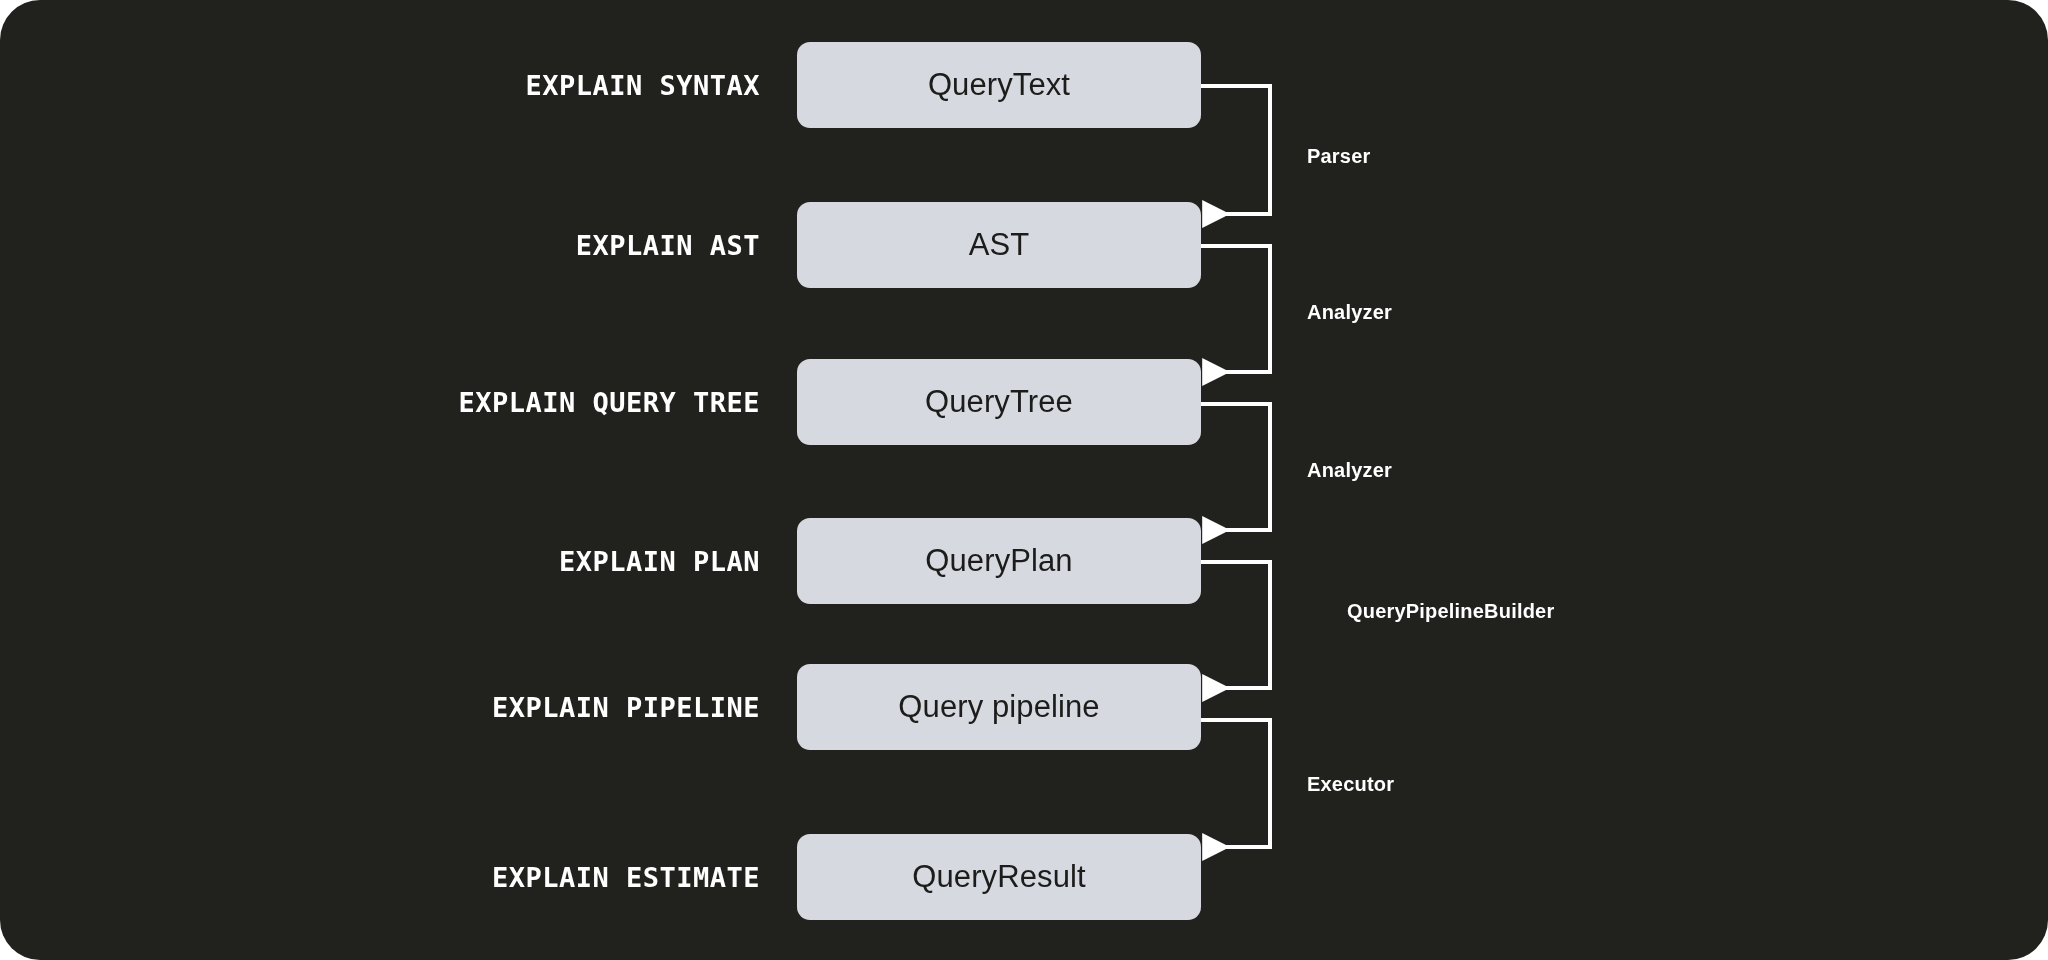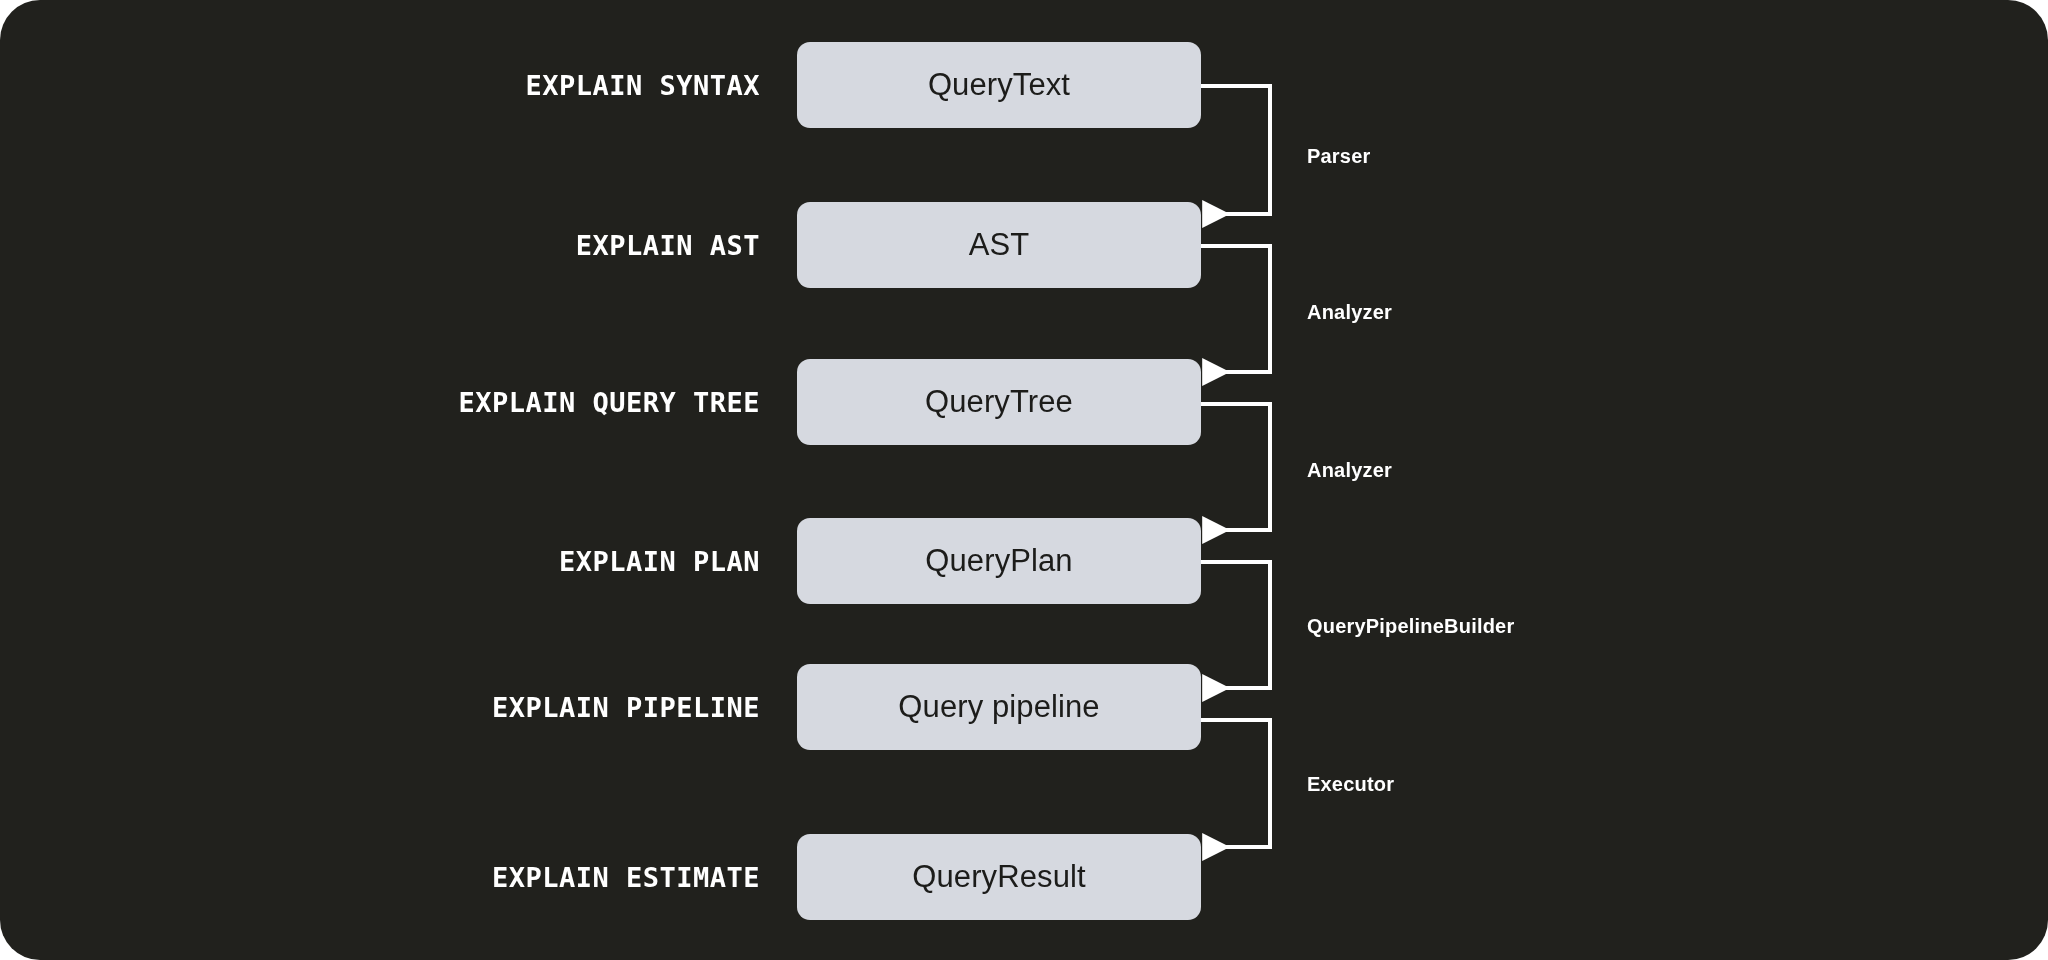--- a/index.html
+++ b/index.html
@@ -134,17 +134,17 @@
         <div class="node-box">
           <span class="node-box-text">QueryResult</span>
         </div>
       </div>
     </div>
 
   <div id="stages-container">
       <div class="stage-label" style="top: 145px;">Parser</div>
       <div class="stage-label" style="top: 301px;">Analyzer</div>
       <div class="stage-label" style="top: 459px;">Analyzer</div>
-      <div class="stage-label" style="top: 615px;">QueryPipelineBuilder</div>
+      <div class="stage-label" style="top: 600px; margin-left: 40px;">QueryPipelineBuilder</div>
       <div class="stage-label" style="top: 773px;">Executor</div>
     </div>
 
 </div>
 
 </body></html>

